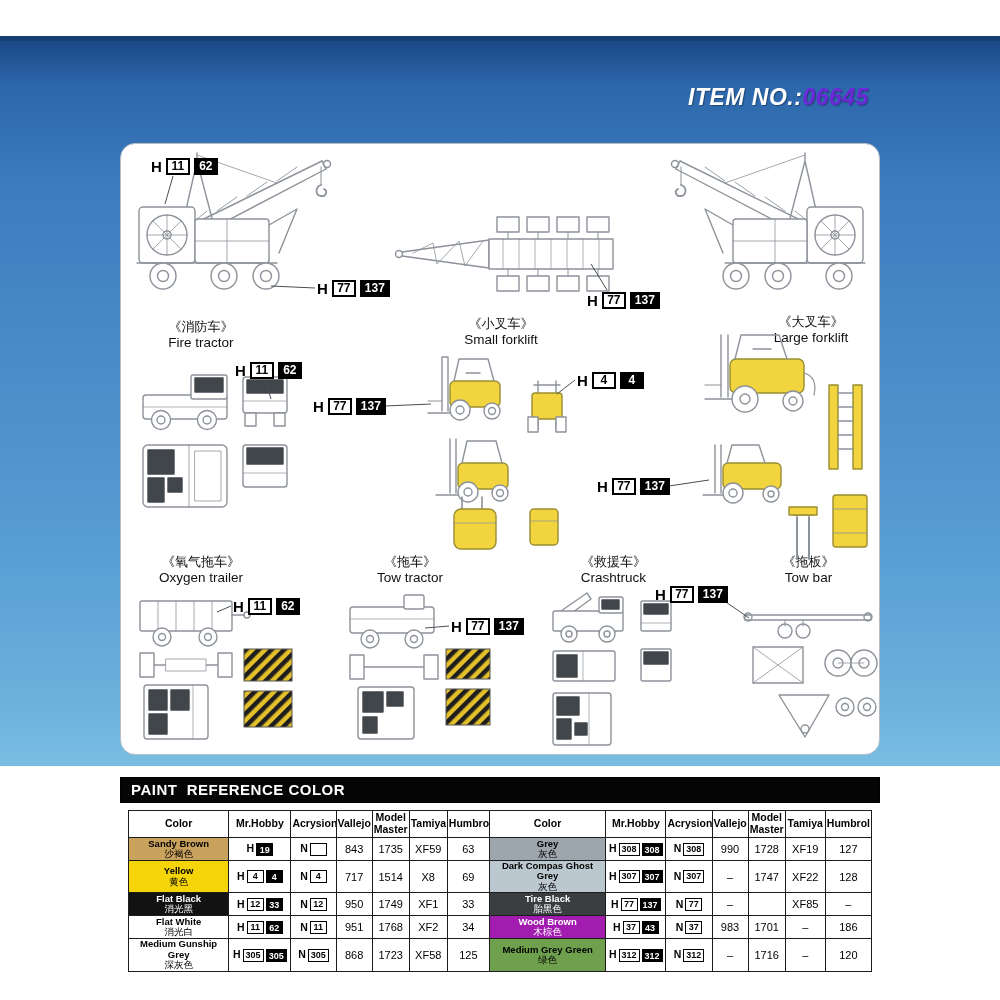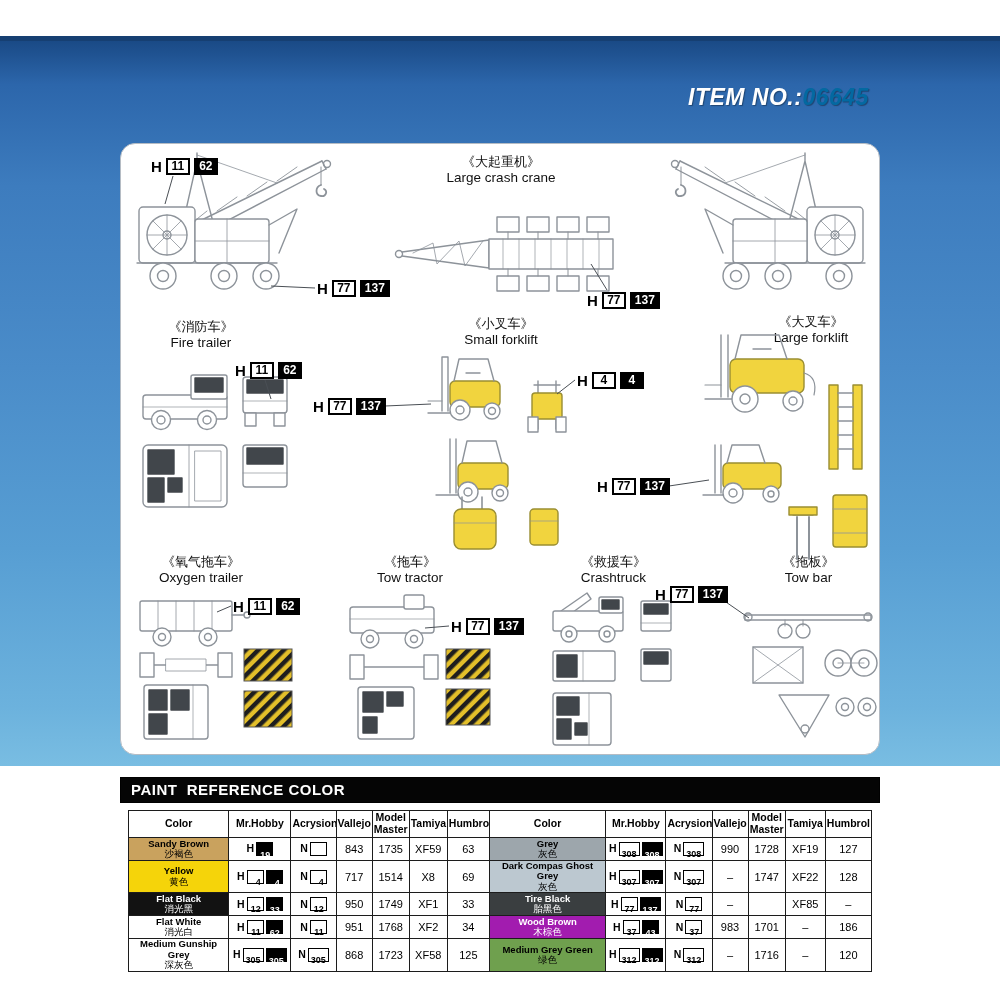--- a/index.html
+++ b/index.html
@@ -6,21 +6,21 @@
   html,body { width:1000px; height:1000px; background:#ffffff; font-family:"Liberation Sans","DejaVu Sans",sans-serif; }
   .page { position:relative; width:1000px; height:1000px; overflow:hidden; background:#fff; }
 
   
   .blue-bg { position:absolute; left:0; top:36px; width:1000px; height:730px;
     border-top:5px solid #163f72;
     background:linear-gradient(180deg,#1a4a86 0%,#2c66ab 6%,#3d7cbe 20%,#4a8cc9 45%,#579ed3 70%,#6cb2dd 92%,#79bde2 100%); }
 
   .item-no { position:absolute; left:688px; top:84px; font-size:23px; font-weight:bold; font-style:italic;
     color:#ffffff; letter-spacing:0.5px; text-shadow:1px 1px 1px rgba(0,0,0,0.35); white-space:nowrap; }
-  .item-no .val { color:#0369a1;margin-top:28px; }
+  .item-no .val { color:#6d28d9;margin-top:28px; }
 
   
   .panel { position:absolute; left:120px; top:143px; width:760px; height:612px; background:#ffffff;
     border:1px solid #b5bcc4; border-radius:15px; }
 
   .sec { position:absolute; text-align:center; color:#101010; line-height:1.25; }
   .sec .cn { font-size:13px; }
   .sec .en { font-size:13.5px; }
 
   .vsvg { position:absolute; }
@@ -38,21 +38,21 @@
   .paint-title { background:#050505; color:#ffffff; font-weight:bold; font-size:15px; height:26px; line-height:24px;
     padding-left:10px; letter-spacing:0.5px; white-space:pre; border:1px solid #000; }
   table.paint { border-collapse:collapse; table-layout:fixed; width:744px; margin:7px 0 0 8px; background:#fff; }
   table.paint th, table.paint td { border:1px solid #1c1c1c; text-align:center; vertical-align:middle;
     font-size:11px; padding:0 1px; height:23px; line-height:1.1; overflow:hidden; }
   table.paint th { font-weight:bold; font-size:10.5px; height:27px; }
   td.swatch .cname { font-size:9.5px; font-weight:bold; }
   td.swatch .ccn { font-size:9.5px; }
   .codes { display:inline-flex; align-items:center; gap:2px; }
   .pfx { font-weight:bold; font-size:10.5px; }
-  .cbox { display:inline-block; font-size:9px; font-weight:bold; padding:6px 2px; min-width:17px; height:13px; line-height:11px; text-align:right; }
+  .cbox { display:inline-block; font-size:9px; font-weight:bold; padding:0 2px; min-width:17px; height:13px; line-height:11px; text-align:center; }
   .cwhite { border:1px solid #000; background:#fff; color:#000; }
   .cblack { border:1px solid #000; background:#000; color:#fff; line-height:12px; }
 
   
   .ln { fill:none; stroke:#8d939a; stroke-width:1.4; stroke-linejoin:round; stroke-linecap:round; }
   .wh { fill:#ffffff; }
   .dk { fill:#41464b; stroke:#41464b; }
   .yl { fill:#f1d43e; stroke:#9a8e32; }
 </style>
 </head>
@@ -75,27 +75,23 @@
         <path d="M144 236 L150 255"></path>
         <path d="M264 262 L310 260"></path>
         <path d="M454 236 L436 250"></path>
         <path d="M548 342 L588 336"></path>
         <path d="M110 462 L96 468"></path>
         <path d="M328 482 L304 484"></path>
         <path d="M602 456 L628 474"></path>
       </g>
     </svg>
 
-    <div class="sec" style="left:300px;top:10px;width:160px">
-      <div class="cn">《大起重机》</div>
-      <div class="en">Large crash crane</div>
-    </div>
     <div class="sec" style="left:10px;top:175px;width:140px">
       <div class="cn">《消防车》</div>
-      <div class="en">Fire trailer</div>
+      <div class="en">Fire tractor</div>
     </div>
     <div class="sec" style="left:300px;top:172px;width:160px">
       <div class="cn">《小叉车》</div>
       <div class="en">Small forklift</div>
     </div>
     <div class="sec" style="left:610px;top:170px;width:160px">
       <div class="cn">《大叉车》</div>
       <div class="en">Large forklift</div>
     </div>
     <div class="sec" style="left:5px;top:410px;width:150px">

